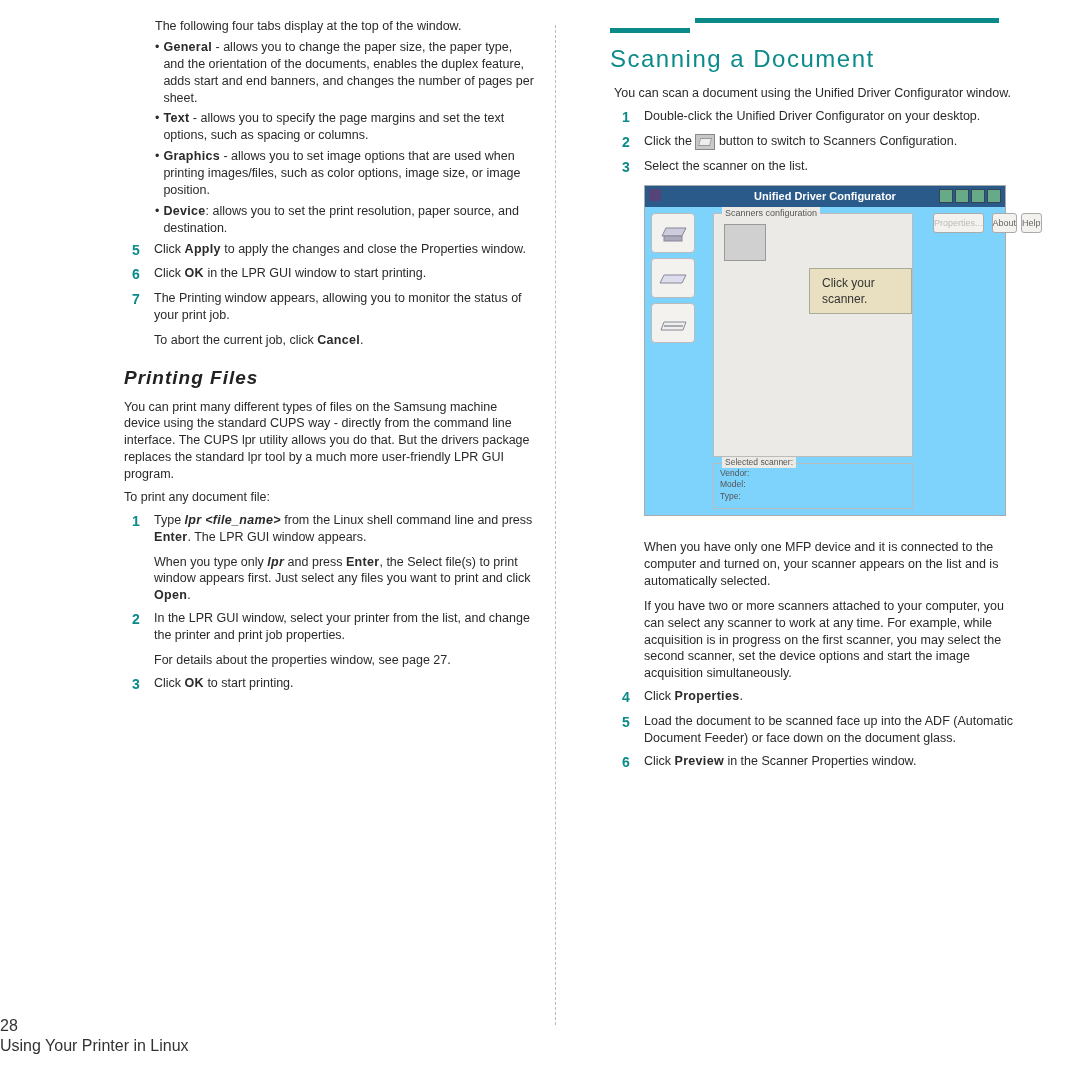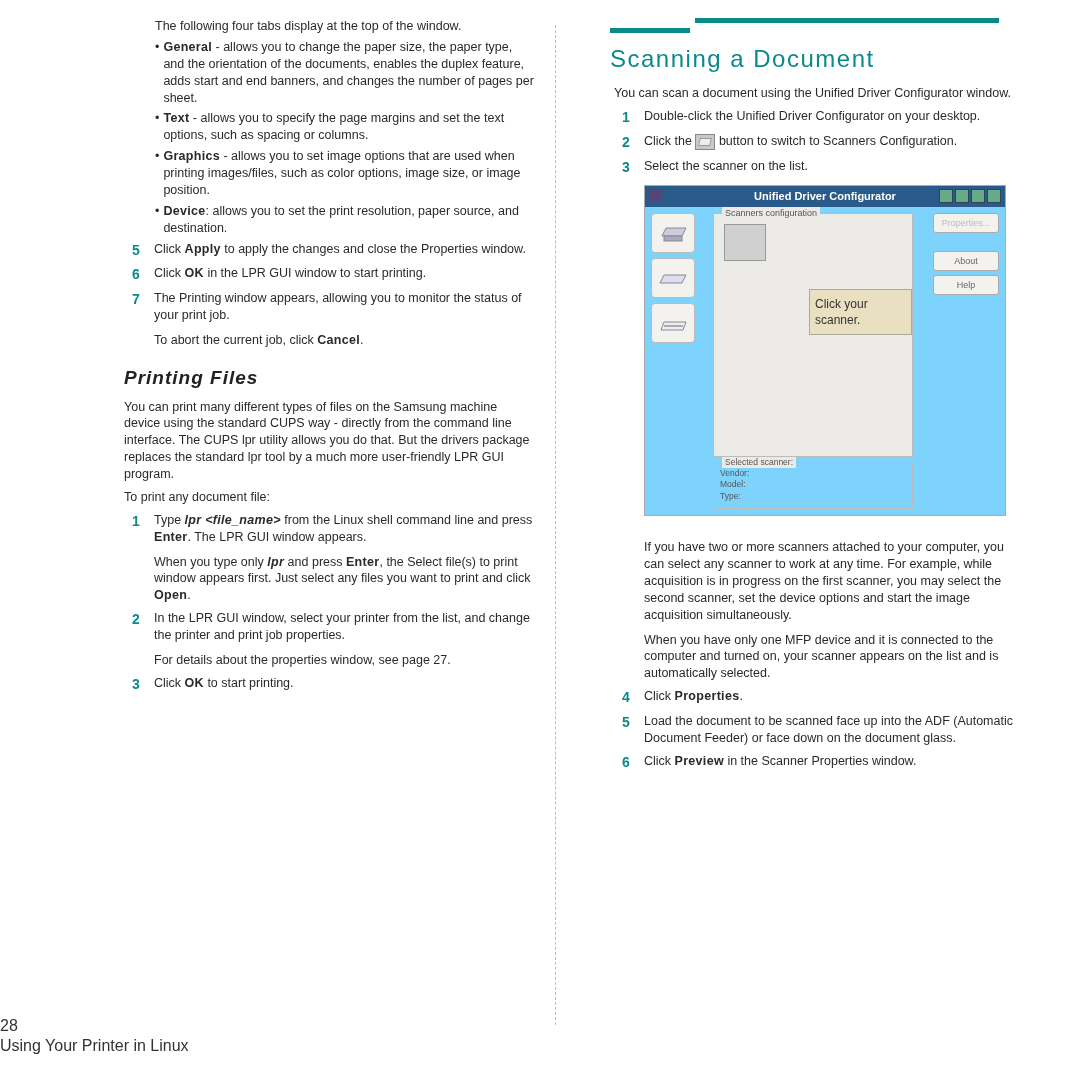--- a/index.html
+++ b/index.html
@@ -81,22 +81,22 @@
 .dlg-titlebar .tb-right { position:absolute; right:4px; top:3px; display:flex; gap:2px;}
 .dlg-titlebar .tb-right span{ width:12px; height:12px; background:#6a8; display:inline-block; border:1px solid #345;}
 .dlg-body { display:flex; padding:6px; gap:20px; }
 .dlg-sidebar { width:42px; display:flex; flex-direction:column; gap:5px; }
 .side-btn { width:42px; height:38px; background:#f4f2ef; border:1px solid #bbb; border-radius:4px; position:relative; }
 .side-btn svg { width:30px; height:28px; margin:4px auto; display:block;}
 .dlg-main { flex:1; }
 .fieldset { border:1px solid #bbb; padding:6px; position:relative; height:230px; background:#eceae6;}
 .fieldset-label { position:absolute; top:-7px; left:8px; background:#eceae6; padding:0 3px; font-size:9px; color:#555;}
 .scanner-thumb { width:40px; height:35px; background:#d0d0d0; border:1px solid #999; margin:4px;}
-.callout { position:absolute; top:75px; left:95px; background:#e8e0c0; border:1px solid #aa9; padding:6px 5px; font-size:12px; color:#333;}
-.right-col-btns { width:66px; display:flex; flex-direction:column; gap:4px; }
+.callout { position:absolute; top:54px; left:95px; background:#e8e0c0; border:1px solid #aa9; padding:6px 12px; font-size:12px; color:#333;}
+.right-col-btns { width:66px; display:flex; flex-direction:row; gap:4px; }
 .dlg-btn { height:18px; background:#f4f2ef; border:1px solid #aaa; border-radius:3px; font-size:9px; text-align:center; line-height:18px; color:#666;}
 .dlg-btn.dim { color:#bbb; }
 .sel-fieldset { border:1px solid #bbb; padding:4px 6px 6px; margin-top:6px; position:relative; font-size:8.5px; color:#555;}
 .sel-fieldset .fieldset-label{font-size:8.5px;}
 .dlg-footer { display:flex; justify-content:space-between; padding:4px 8px 8px; align-items:center;}
 .samsung-logo { font-size:10px; font-weight:bold; font-style:italic; color:#3a3a7a; }
 </style>
 </head>
 <body>
 
@@ -223,22 +223,22 @@
         </div>
         <div class="right-col-btns">
           <div class="dlg-btn dim">Properties...</div>
           <div style="height:10px"></div>
           <div class="dlg-btn">About</div>
           <div class="dlg-btn">Help</div>
         </div>
       </div>
     </div>
 
+    <div class="step-note">When you have only one MFP device and it is connected to the computer and turned on, your scanner appears on the list and is automatically selected.</div>
     <div class="step-note">If you have two or more scanners attached to your computer, you can select any scanner to work at any time. For example, while acquisition is in progress on the first scanner, you may select the second scanner, set the device options and start the image acquisition simultaneously.</div>
-    <div class="step-note">When you have only one MFP device and it is connected to the computer and turned on, your scanner appears on the list and is automatically selected.</div>
 
     <div class="num-step">
         <span class="num-badge">4</span>
         <div class="step-body"><span>Click </span><span class="bold-inline">Properties</span><span>.</span></div>
       </div>
     <div class="num-step">
         <span class="num-badge">5</span>
         <div class="step-body">Load the document to be scanned face up into the ADF (Automatic Document Feeder) or face down on the document glass.</div>
       </div>
     <div class="num-step">

